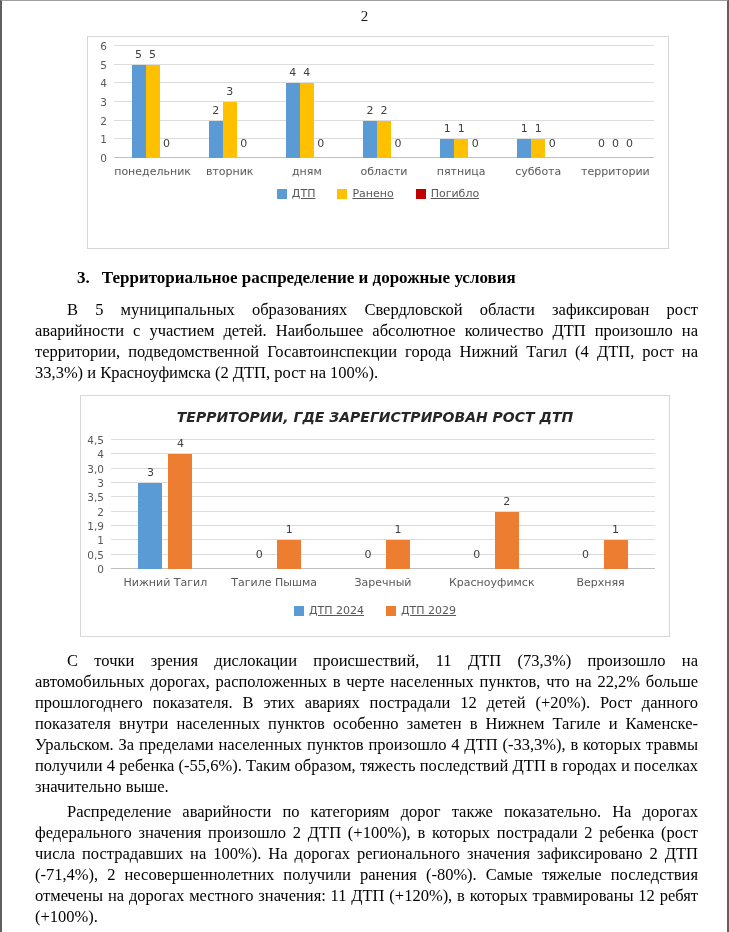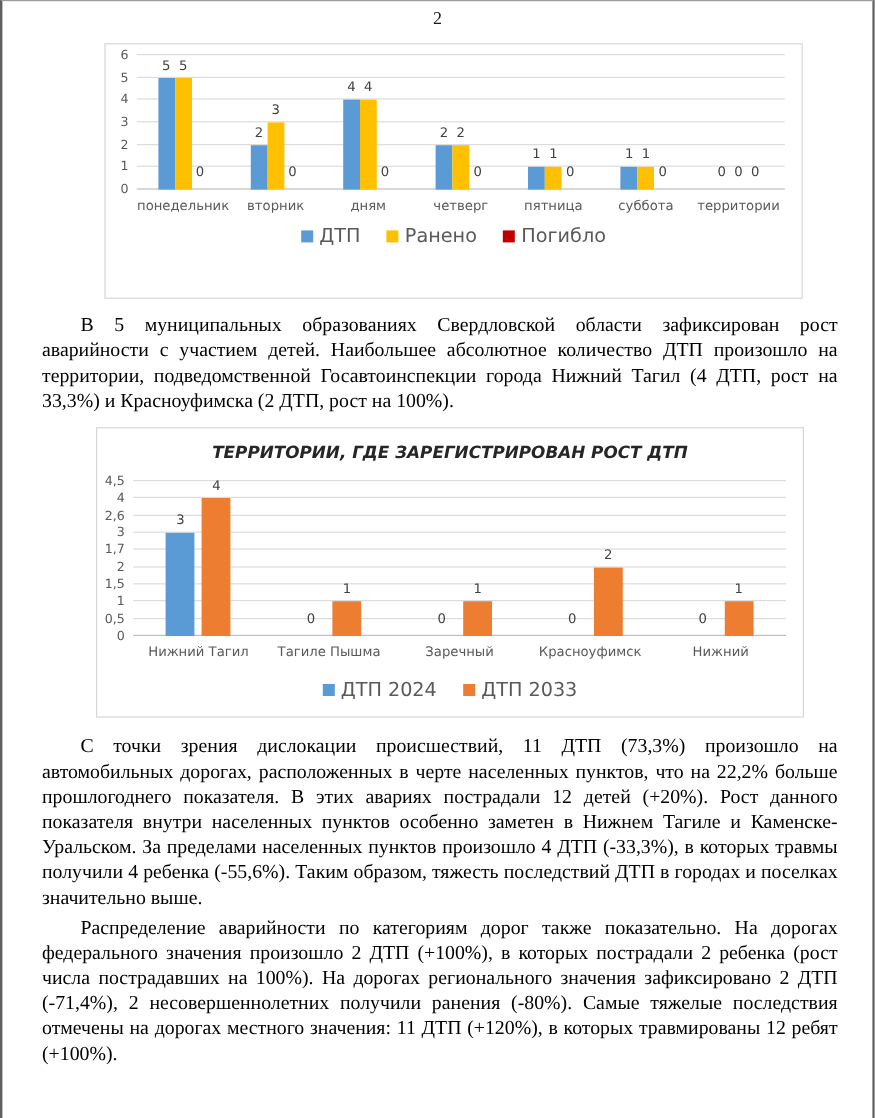--- a/index.html
+++ b/index.html
@@ -80,21 +80,21 @@
     color: #404040;
     line-height: 1;
   }
 
   .cats { display: flex; margin-top: 7px; }
   .cat { flex: 1; text-align: center; font-size: 11px; color: #595959; white-space: nowrap; }
 
   .legend { display: flex; justify-content: center; align-items: center; }
   #chart1 .legend { margin-top: 9px; }
   #chart2 .legend { margin-top: 15px; }
-  .leg-item { display: inline-flex; align-items: center; font-size: 16px; color: #595959; margin: 0 11px; }
+  .leg-item { display: inline-flex; align-items: center; font-size: 11px; color: #595959; margin: 0 11px; text-decoration: underline; }
   .swatch { display: inline-block; width: 10px; height: 10px; margin-right: 5px; }
 
   
   .heading {
     margin: 19px 29px 0 75px;
     font-size: 17px;
     font-weight: bold;
     color: #000000;
   }
   .heading .h-num { margin-right: 12px; }
@@ -226,56 +226,59 @@
                 <div class="val" style="bottom: 9px;">0</div>
               </div>
             </div>
           </div>
         </div>
     </div>
     <div class="cats" style="margin-left: 26px; margin-right: 14px;">
         <div class="cat">понедельник</div>
         <div class="cat">вторник</div>
         <div class="cat">дням</div>
-        <div class="cat">четверг</div>
+        <div class="cat">области</div>
         <div class="cat">пятница</div>
         <div class="cat">суббота</div>
         <div class="cat">территории</div>
       </div>
     <div class="legend">
         <span class="leg-item">
           <span class="swatch" style="background: rgb(91, 155, 213);"></span>
           <span>ДТП</span>
         </span>
         <span class="leg-item">
           <span class="swatch" style="background: rgb(255, 192, 0);"></span>
           <span>Ранено</span>
         </span>
         <span class="leg-item">
           <span class="swatch" style="background: rgb(192, 0, 0);"></span>
           <span>Погибло</span>
         </span>
       </div>
   </div>
 
+  <div class="heading">
+    <span class="h-num">3.</span><span>Территориальное распределение и дорожные условия</span>
+  </div>
 
   <p class="para" id="para1">В 5 муниципальных образованиях Свердловской области зафиксирован рост аварийности с участием детей. Наибольшее абсолютное количество ДТП произошло на территории, подведомственной Госавтоинспекции города Нижний Тагил (4 ДТП, рост на 33,3%) и Красноуфимска (2 ДТП, рост на 100%).</p>
 
   <div class="chart-box" id="chart2">
     <div class="c-title">ТЕРРИТОРИИ, ГДЕ ЗАРЕГИСТРИРОВАН РОСТ ДТП</div>
     <div class="plot-wrap">
       <div class="y-axis" style="width: 30px;">
           <div class="ytick" style="bottom: 0px;">0</div>
           <div class="ytick" style="bottom: 14.3333px;">0,5</div>
           <div class="ytick" style="bottom: 28.6667px;">1</div>
-          <div class="ytick" style="bottom: 43px;">1,5</div>
+          <div class="ytick" style="bottom: 43px;">1,9</div>
           <div class="ytick" style="bottom: 57.3333px;">2</div>
-          <div class="ytick" style="bottom: 71.6667px;">1,7</div>
+          <div class="ytick" style="bottom: 71.6667px;">3,5</div>
           <div class="ytick" style="bottom: 86px;">3</div>
-          <div class="ytick" style="bottom: 100.333px;">2,6</div>
+          <div class="ytick" style="bottom: 100.333px;">3,0</div>
           <div class="ytick" style="bottom: 114.667px;">4</div>
           <div class="ytick" style="bottom: 129px; margin-left: 40px;">4,5</div>
         </div>
       <div class="plot" style="margin-right: 14px;">
           <div class="baseline" style="bottom: 0px;"></div>
           <div class="gridline" style="bottom: 14.3333px;"></div>
           <div class="gridline" style="bottom: 28.6667px;"></div>
           <div class="gridline" style="bottom: 43px;"></div>
           <div class="gridline" style="bottom: 57.3333px;"></div>
           <div class="gridline" style="bottom: 71.6667px;"></div>
@@ -331,30 +334,30 @@
               </div>
             </div>
           </div>
         </div>
     </div>
     <div class="cats" style="margin-left: 30px; margin-right: 14px;">
         <div class="cat">Нижний Тагил</div>
         <div class="cat">Тагиле Пышма</div>
         <div class="cat">Заречный</div>
         <div class="cat">Красноуфимск</div>
-        <div class="cat">Нижний</div>
+        <div class="cat">Верхняя</div>
       </div>
     <div class="legend">
         <span class="leg-item">
           <span class="swatch" style="background: rgb(91, 155, 213);"></span>
           <span>ДТП 2024</span>
         </span>
         <span class="leg-item">
           <span class="swatch" style="background: rgb(237, 125, 49);"></span>
-          <span>ДТП 2033</span>
+          <span>ДТП 2029</span>
         </span>
       </div>
   </div>
 
   <p class="para" id="para2">С точки зрения дислокации происшествий, 11 ДТП (73,3%) произошло на автомобильных дорогах, расположенных в черте населенных пунктов, что на 22,2% больше прошлогоднего показателя. В этих авариях пострадали 12 детей (+20%). Рост данного показателя внутри населенных пунктов особенно заметен в Нижнем Тагиле и Каменске-Уральском. За пределами населенных пунктов произошло 4 ДТП (-33,3%), в которых травмы получили 4 ребенка (-55,6%). Таким образом, тяжесть последствий ДТП в городах и поселках значительно выше.</p>
 
   <p class="para" id="para3">Распределение аварийности по категориям дорог также показательно. На дорогах федерального значения произошло 2 ДТП (+100%), в которых пострадали 2 ребенка (рост числа пострадавших на 100%). На дорогах регионального значения зафиксировано 2 ДТП (-71,4%), 2 несовершеннолетних получили ранения (-80%). Самые тяжелые последствия отмечены на дорогах местного значения: 11 ДТП (+120%), в которых травмированы 12 ребят (+100%).</p>
 
 </div>
 

